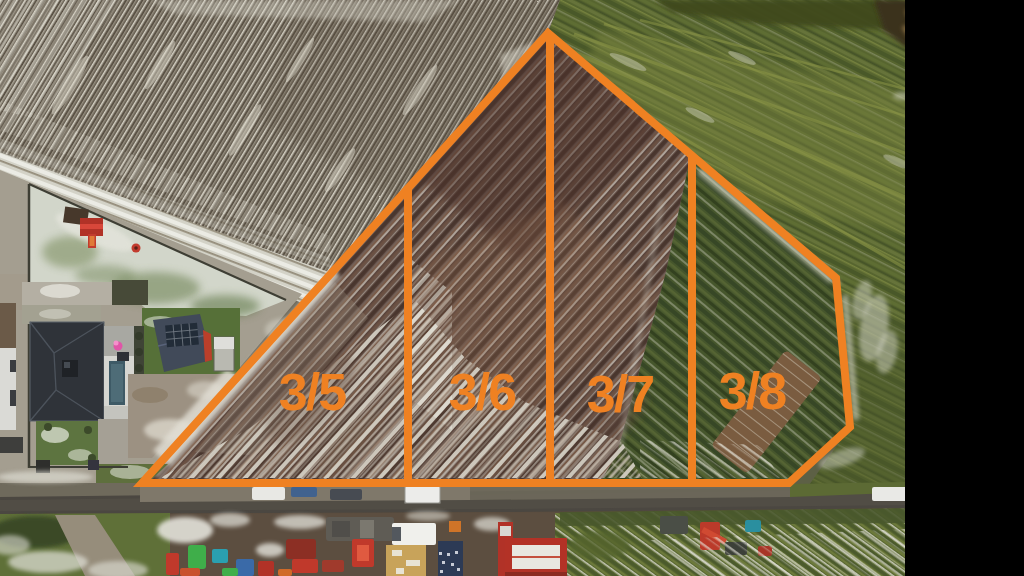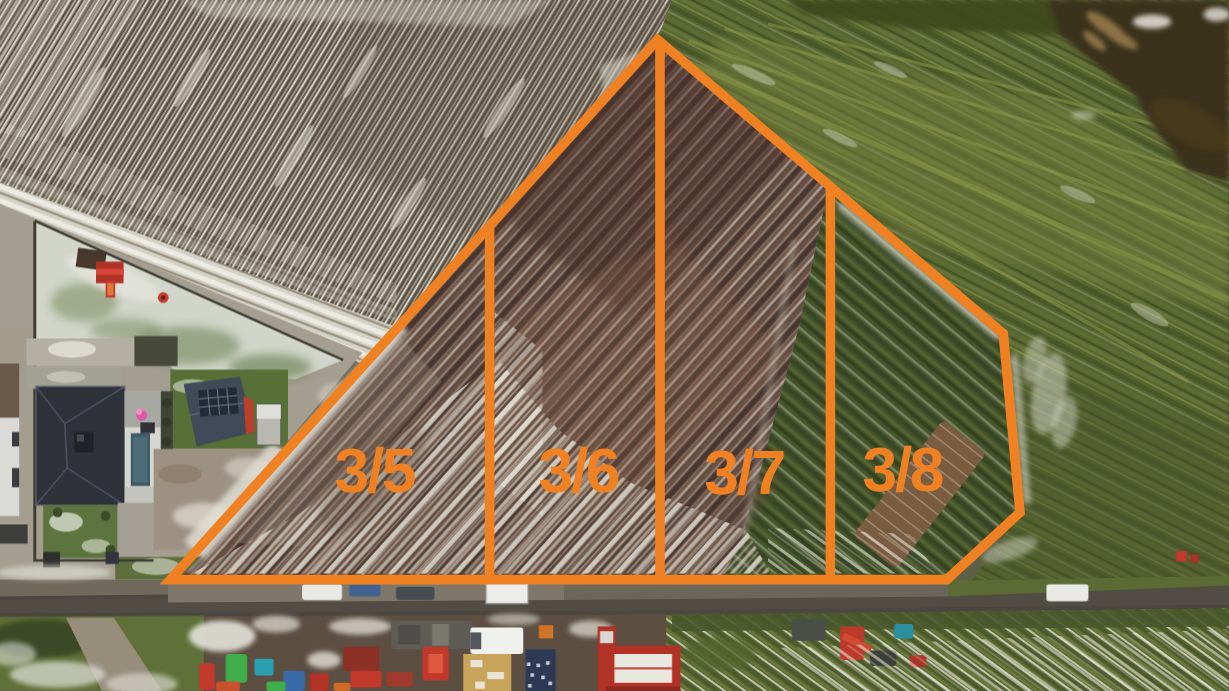--- a/index.html
+++ b/index.html
@@ -1,16 +1,16 @@
 <!DOCTYPE html>
 <html><head>
 <meta charset="utf-8">
 <style>
   html,body{margin:0;padding:0;background:#000;}
-  #scene{width:1024px;height:576px;overflow:hidden;position:relative;font-family:"Liberation Sans",sans-serif;}
+  #scene{width:905px;height:576px;overflow:hidden;position:relative;font-family:"Liberation Sans",sans-serif;}
 </style>
 </head>
 <body>
 <div id="scene">
 <svg width="1024" height="576" viewBox="0 0 1024 576" xmlns="http://www.w3.org/2000/svg">
 <defs>
   <pattern id="pa" width="7" height="7" patternUnits="userSpaceOnUse" patternTransform="rotate(31)">
     <rect width="7" height="7" fill="#797163"></rect>
     <rect x="0" width="1.5" height="7" fill="#d5d1c5"></rect>
     <rect x="2.5" width="1.4" height="7" fill="#51483c"></rect>

